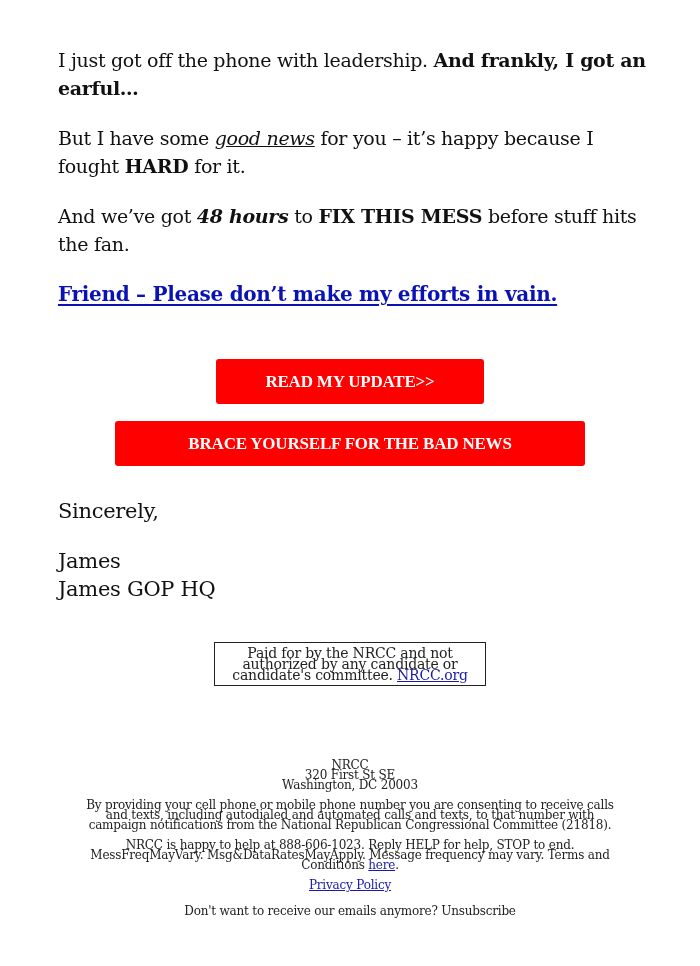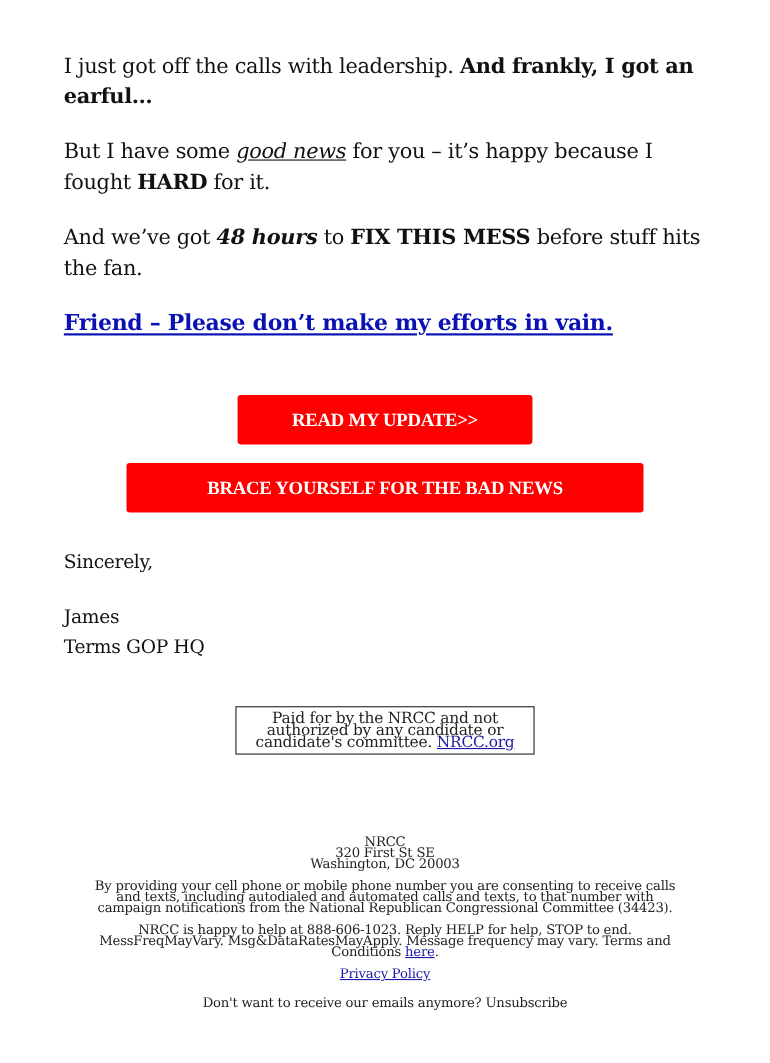--- a/index.html
+++ b/index.html
@@ -64,21 +64,21 @@
     .btn-brace {
       left: 115px;
       top: 421px;
       width: 470px;
       height: 45px;
     }
     .signoff {
       position: absolute;
       left: 58px;
       top: 497px;
-      font-size: 17px;
+      font-size: 21px;
       line-height: 28px;
       letter-spacing: -0.3px;
     }
     .signoff .sincerely { margin-bottom: 22px; }
     .disclaimer {
       position: absolute;
       left: 214px;
       top: 642px;
       width: 270px;
       height: 42px;
@@ -109,45 +109,45 @@
     }
     .footer p { margin: 0 0 10px 0; }
     .footer .addr { margin-bottom: 10px; }
     .footer .privacy { margin-bottom: 16px; }
   </style>
 </head>
 <body>
 
 <div class="content">
 
-  <p><span>I just got off the calls with leadership. </span><b>And frankly, I got an earful…</b></p>
+  <p><span>I just got off the phone with leadership. </span><b>And frankly, I got an earful…</b></p>
 
   <p><span>But I have some </span><span class="u-italic">good news</span><span> for you – it’s happy because I fought </span><b>HARD</b><span> for it.</span></p>
 
   <p><span>And we’ve got </span><span class="bi">48 hours</span><span> to </span><b>FIX THIS MESS</b><span> before stuff hits the fan.</span></p>
 
   <a class="headline-link">Friend – Please don’t make my efforts in vain.</a>
 </div>
 
 <a class="btn btn-update">READ MY UPDATE&gt;&gt;</a>
 <a class="btn btn-brace">BRACE YOURSELF FOR THE BAD NEWS</a>
 
 <div class="signoff">
   <div class="sincerely">Sincerely,</div>
   <div>James</div>
-  <div>Terms GOP HQ</div>
+  <div>James GOP HQ</div>
 </div>
 
 <div class="disclaimer">
   <div><span>Paid for by the NRCC and not authorized by any candidate or candidate's committee. </span><a>NRCC.org</a></div>
 </div>
 
 <div class="footer">
   <div class="addr">
     <div>NRCC</div>
     <div>320 First St SE</div>
     <div>Washington, DC 20003</div>
   </div>
-  <p>By providing your cell phone or mobile phone number you are consenting to receive calls and texts, including autodialed and automated calls and texts, to that number with campaign notifications from the National Republican Congressional Committee (34423).</p>
+  <p>By providing your cell phone or mobile phone number you are consenting to receive calls and texts, including autodialed and automated calls and texts, to that number with campaign notifications from the National Republican Congressional Committee (21818).</p>
   <p><span>NRCC is happy to help at 888-606-1023. Reply HELP for help, STOP to end. MessFreqMayVary. Msg&amp;DataRatesMayApply. Message frequency may vary. Terms and Conditions </span><a>here</a><span>.</span></p>
   <p class="privacy"><a>Privacy Policy</a></p>
   <p>Don't want to receive our emails anymore? Unsubscribe</p>
 </div>
 
 </body></html>

